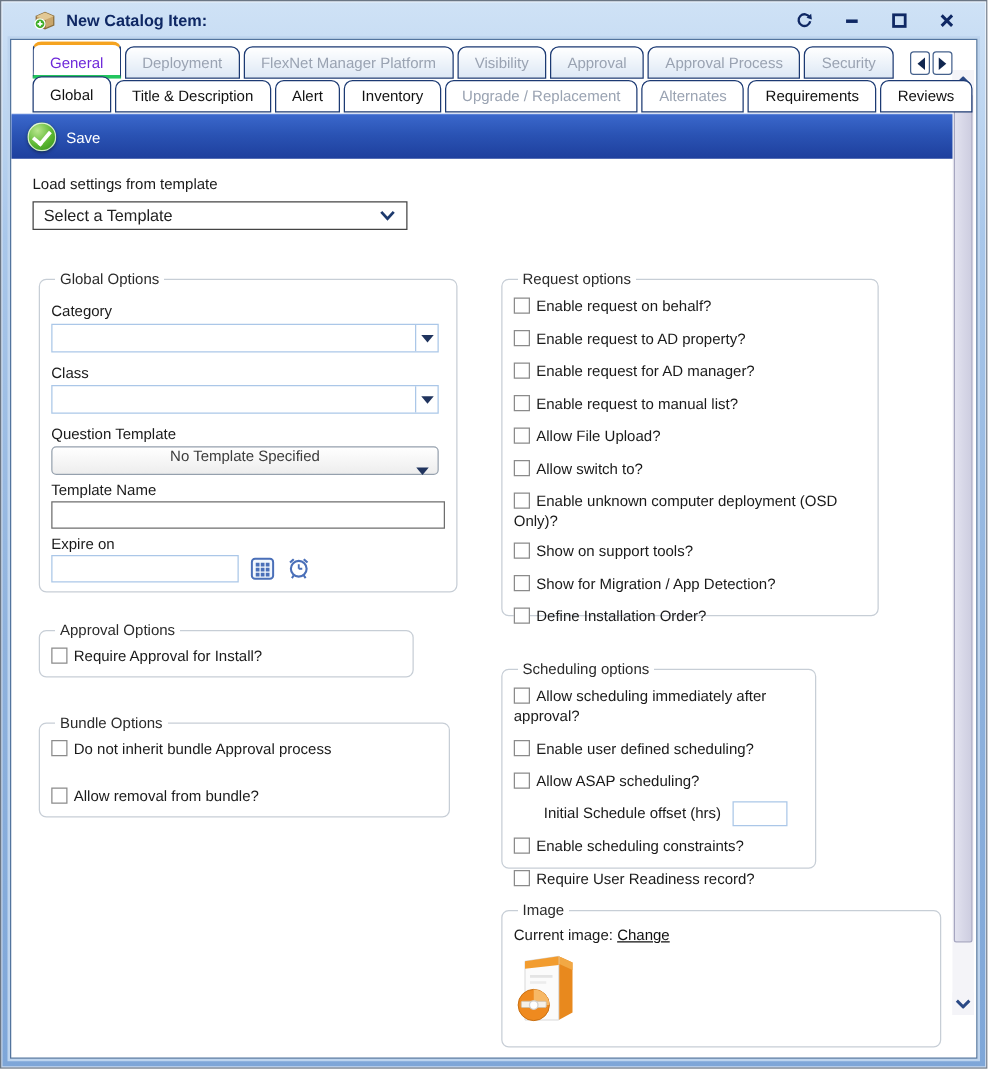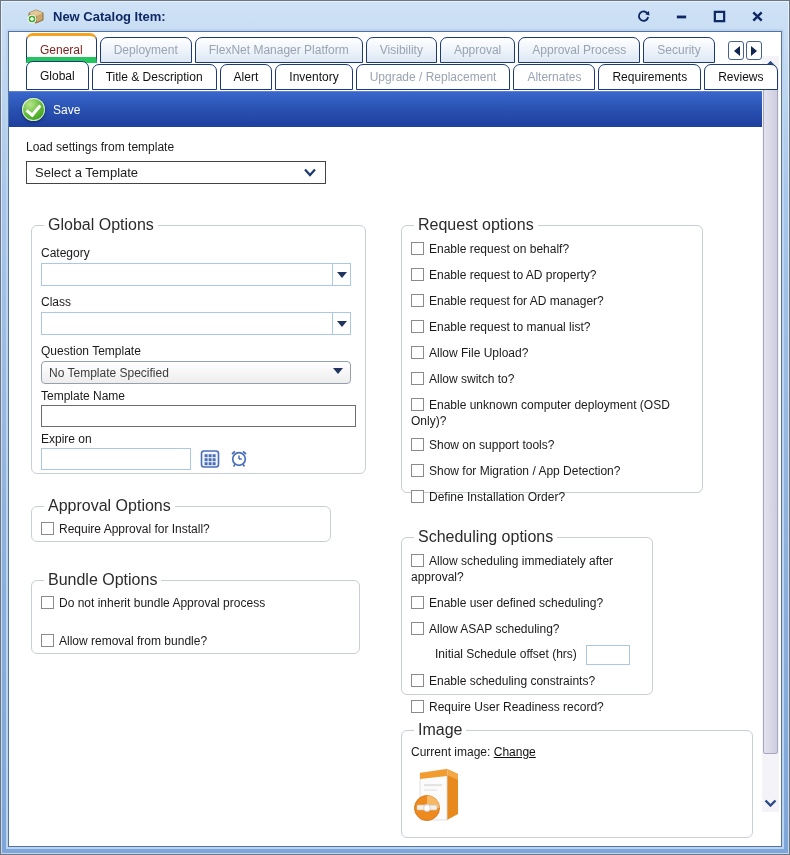--- a/index.html
+++ b/index.html
@@ -33,22 +33,22 @@
   .tabs-primary { top:1px; left:17px; }
   .tabs-secondary { top:29px; left:17px; }
   .tab {
     height:26px; line-height:25px; padding:0 13px; white-space:nowrap;
     border:1px solid #1c3a73; border-radius:7px 7px 0 0;
     background:#fff; color:#111; font-size:12px; cursor:pointer;
   }
   .tab.disabled { color:#9aa3b2; cursor:default; }
   .tabs-primary .tab.disabled { background:linear-gradient(#ffffff,#dde8f5); }
   .tab.active-primary {
-    height:30px; line-height:29px; background:#fff; color:#7f1d1d;
-    border-top:3px solid #f5a31f; border-bottom:6px solid #22c55e; position:relative; z-index:4;
+    height:30px; line-height:29px; background:#fff; color:#6d28d9;
+    border-top:3px solid #f5a31f; border-bottom:3px solid #22c55e; position:relative; z-index:4;
   }
   .tab.active-secondary { height:29px; line-height:28px; position:relative; z-index:4; }
 
   .tabscroll { position:absolute; top:9px; width:16px; height:19px; background:#fff; border:1px solid #45618c; border-radius:3px; display:flex; align-items:center; justify-content:center; cursor:pointer; z-index:5; }
   .tabscroll-left { right:37px; }
   .tabscroll-right { right:19px; }
   .tri-left { width:0; height:0; border:5px solid transparent; border-right:6px solid #10264f; margin-left:-4px; }
   .tri-right { width:0; height:0; border:5px solid transparent; border-left:6px solid #10264f; margin-right:-4px; }
 
   
@@ -82,21 +82,21 @@
   .field-label { color:#1a1a1a; }
   .tpl-label { position:absolute; top:108px; left:17px; }
   .tpl-select {
     position:absolute; top:129px; left:17px; width:300px; height:23px;
     border:1px solid #444; background:#fff; display:flex; align-items:center;
     padding:0 8px; cursor:pointer; font-size:13px; color:#222;
   }
   .tpl-select .chev { margin-left:auto; }
 
   fieldset { position:absolute; border:1px solid #c7ced6; border-radius:6px; padding:4px 9px 6px 9px; background:#fff; }
-  legend { padding:0 4px; margin-left:3px; font-size:16px; color:#2b2b2b; }
+  legend { padding:0 4px; margin-left:3px; font-size:12px; color:#2b2b2b; }
 
   .fs-global { top:184px; left:22px; width:329px; height:258px; }
   .fs-approval { top:465px; left:22px; width:300px; height:45px; }
   .fs-bundle { top:539px; left:22px; width:329px; height:83px; }
   .fs-request { top:184px; left:392px; width:302px; height:277px; }
   .fs-sched { top:496px; left:392px; width:252px; height:167px; }
   .fs-image { top:689px; left:392px; width:352px; height:117px; }
 
   .cbrow { display:block; line-height:16px; }
   .cb {
@@ -109,21 +109,21 @@
   }
 
   .combo { height:23px; border:1px solid #abc7e8; display:flex; background:#fff; width:310px; }
   .combo .cfield { flex:1; }
   .combo .cbtn { width:18px; border-left:1px solid #abc7e8; display:flex; align-items:center; justify-content:center; cursor:pointer; }
   .tri-down { width:0; height:0; border:5px solid transparent; border-top:6px solid #20345e; margin-top:5px; }
 
   .combo-rounded {
     height:23px; width:310px; border:1px solid #95a0ad; border-radius:4px;
     background:linear-gradient(#ffffff,#ededed); display:flex; align-items:center;
-    padding:0 7px; color:#3c3c3c; cursor:pointer;
+    padding:0 7px; color:#3c3c3c; cursor:pointer;flex-direction:column;
   }
   .combo-rounded .tri-down { margin-left:auto; margin-top:2px; }
 
   .txt-input { height:22px; border:1px solid #6e6e6e; background:#fff; width:315px; }
   .expire-row { display:flex; align-items:center; gap:9px; }
   .expire-input { height:22px; width:150px; border:1px solid #abc7e8; background:#fff; }
   .mini-input { height:20px; width:44px; border:1px solid #abc7e8; background:#fff; display:inline-block; vertical-align:middle; margin-left:6px; }
 
   .icon-btn { width:20px; height:20px; cursor:pointer; display:inline-flex; }
 

